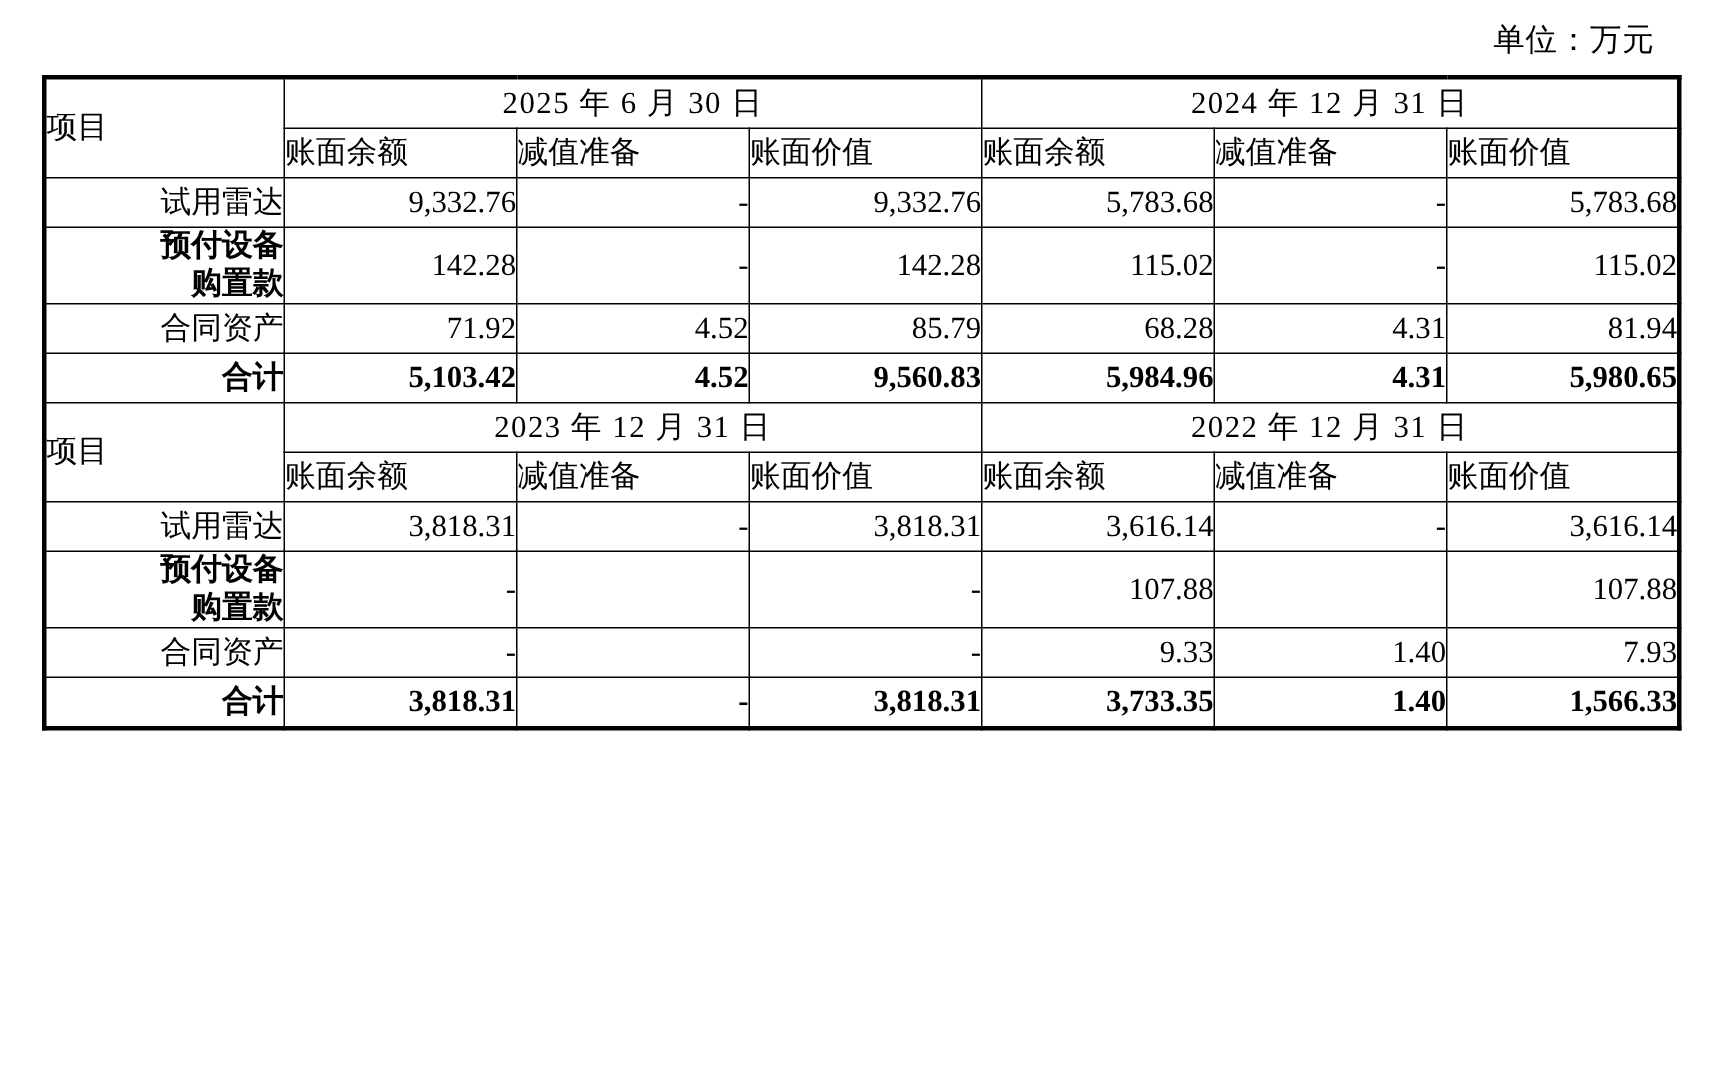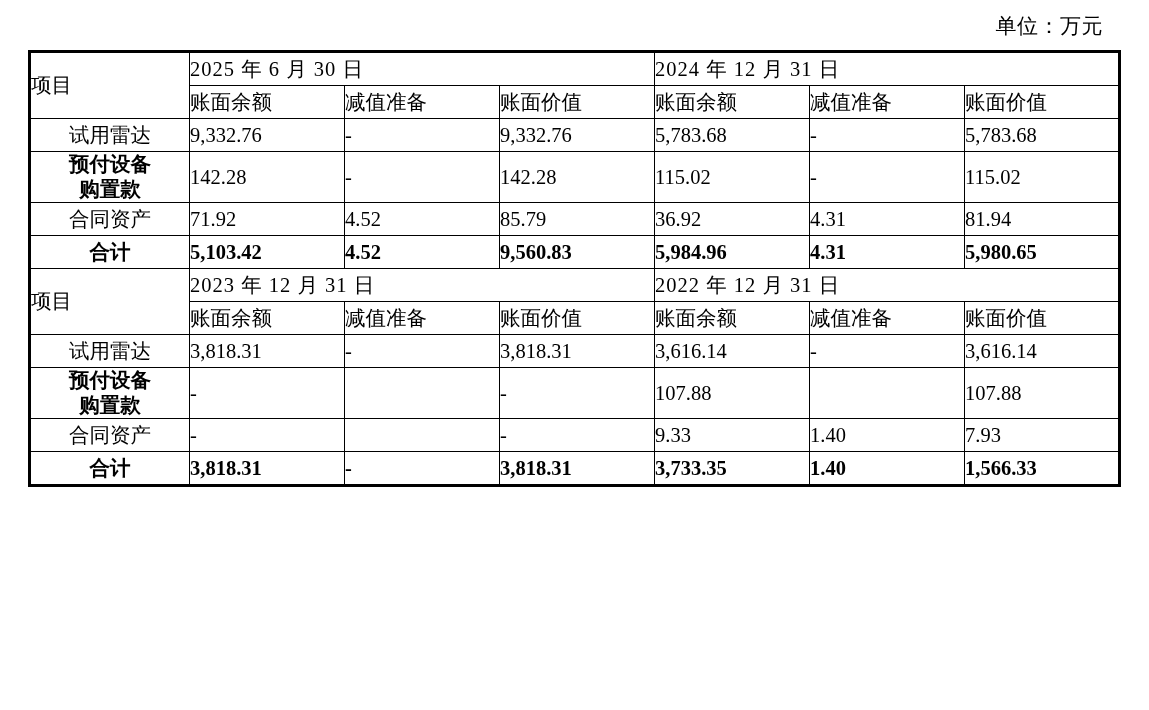--- a/index.html
+++ b/index.html
@@ -45,36 +45,36 @@
   }
   
   table.fin {
     border: 3px solid #000000;
   }
   .hdr-top td {
     border-bottom-width: 1px;
   }
   td.label-cell {
     padding: 6px 10px 6px 14px;
-    text-align: center;
+    text-align: right;
     white-space: pre-line;
   }
   td.num {
-    text-align: left;
+    text-align: right;
     padding: 6px 16px 6px 6px;
   }
   td.bold, tr.total td {
     font-weight: bold;
     margin-top: 22px;
   }
   .item-head {
     font-size: 21px;
   }
   .date-head {
-    text-align: left;
+    text-align: center;
     font-size: 21px;
     letter-spacing: 1px;
     margin-top: 26px;
   }
   .sub-head {
     font-size: 21px;
   }
   .two-line {
     line-height: 1.25;
     font-weight: bold;
@@ -140,21 +140,21 @@
           <td class="num">115.02</td>
           <td class="num">-</td>
           <td class="num">115.02</td>
         </tr>
 
         <tr>
           <td class="label-cell">合同资产</td>
           <td class="num">71.92</td>
           <td class="num">4.52</td>
           <td class="num">85.79</td>
-          <td class="num">36.92</td>
+          <td class="num">68.28</td>
           <td class="num">4.31</td>
           <td class="num">81.94</td>
         </tr>
 
         <tr class="total">
           <td class="label-cell bold">合计</td>
           <td class="num bold">5,103.42</td>
           <td class="num bold">4.52</td>
           <td class="num bold">9,560.83</td>
           <td class="num bold">5,984.96</td>

